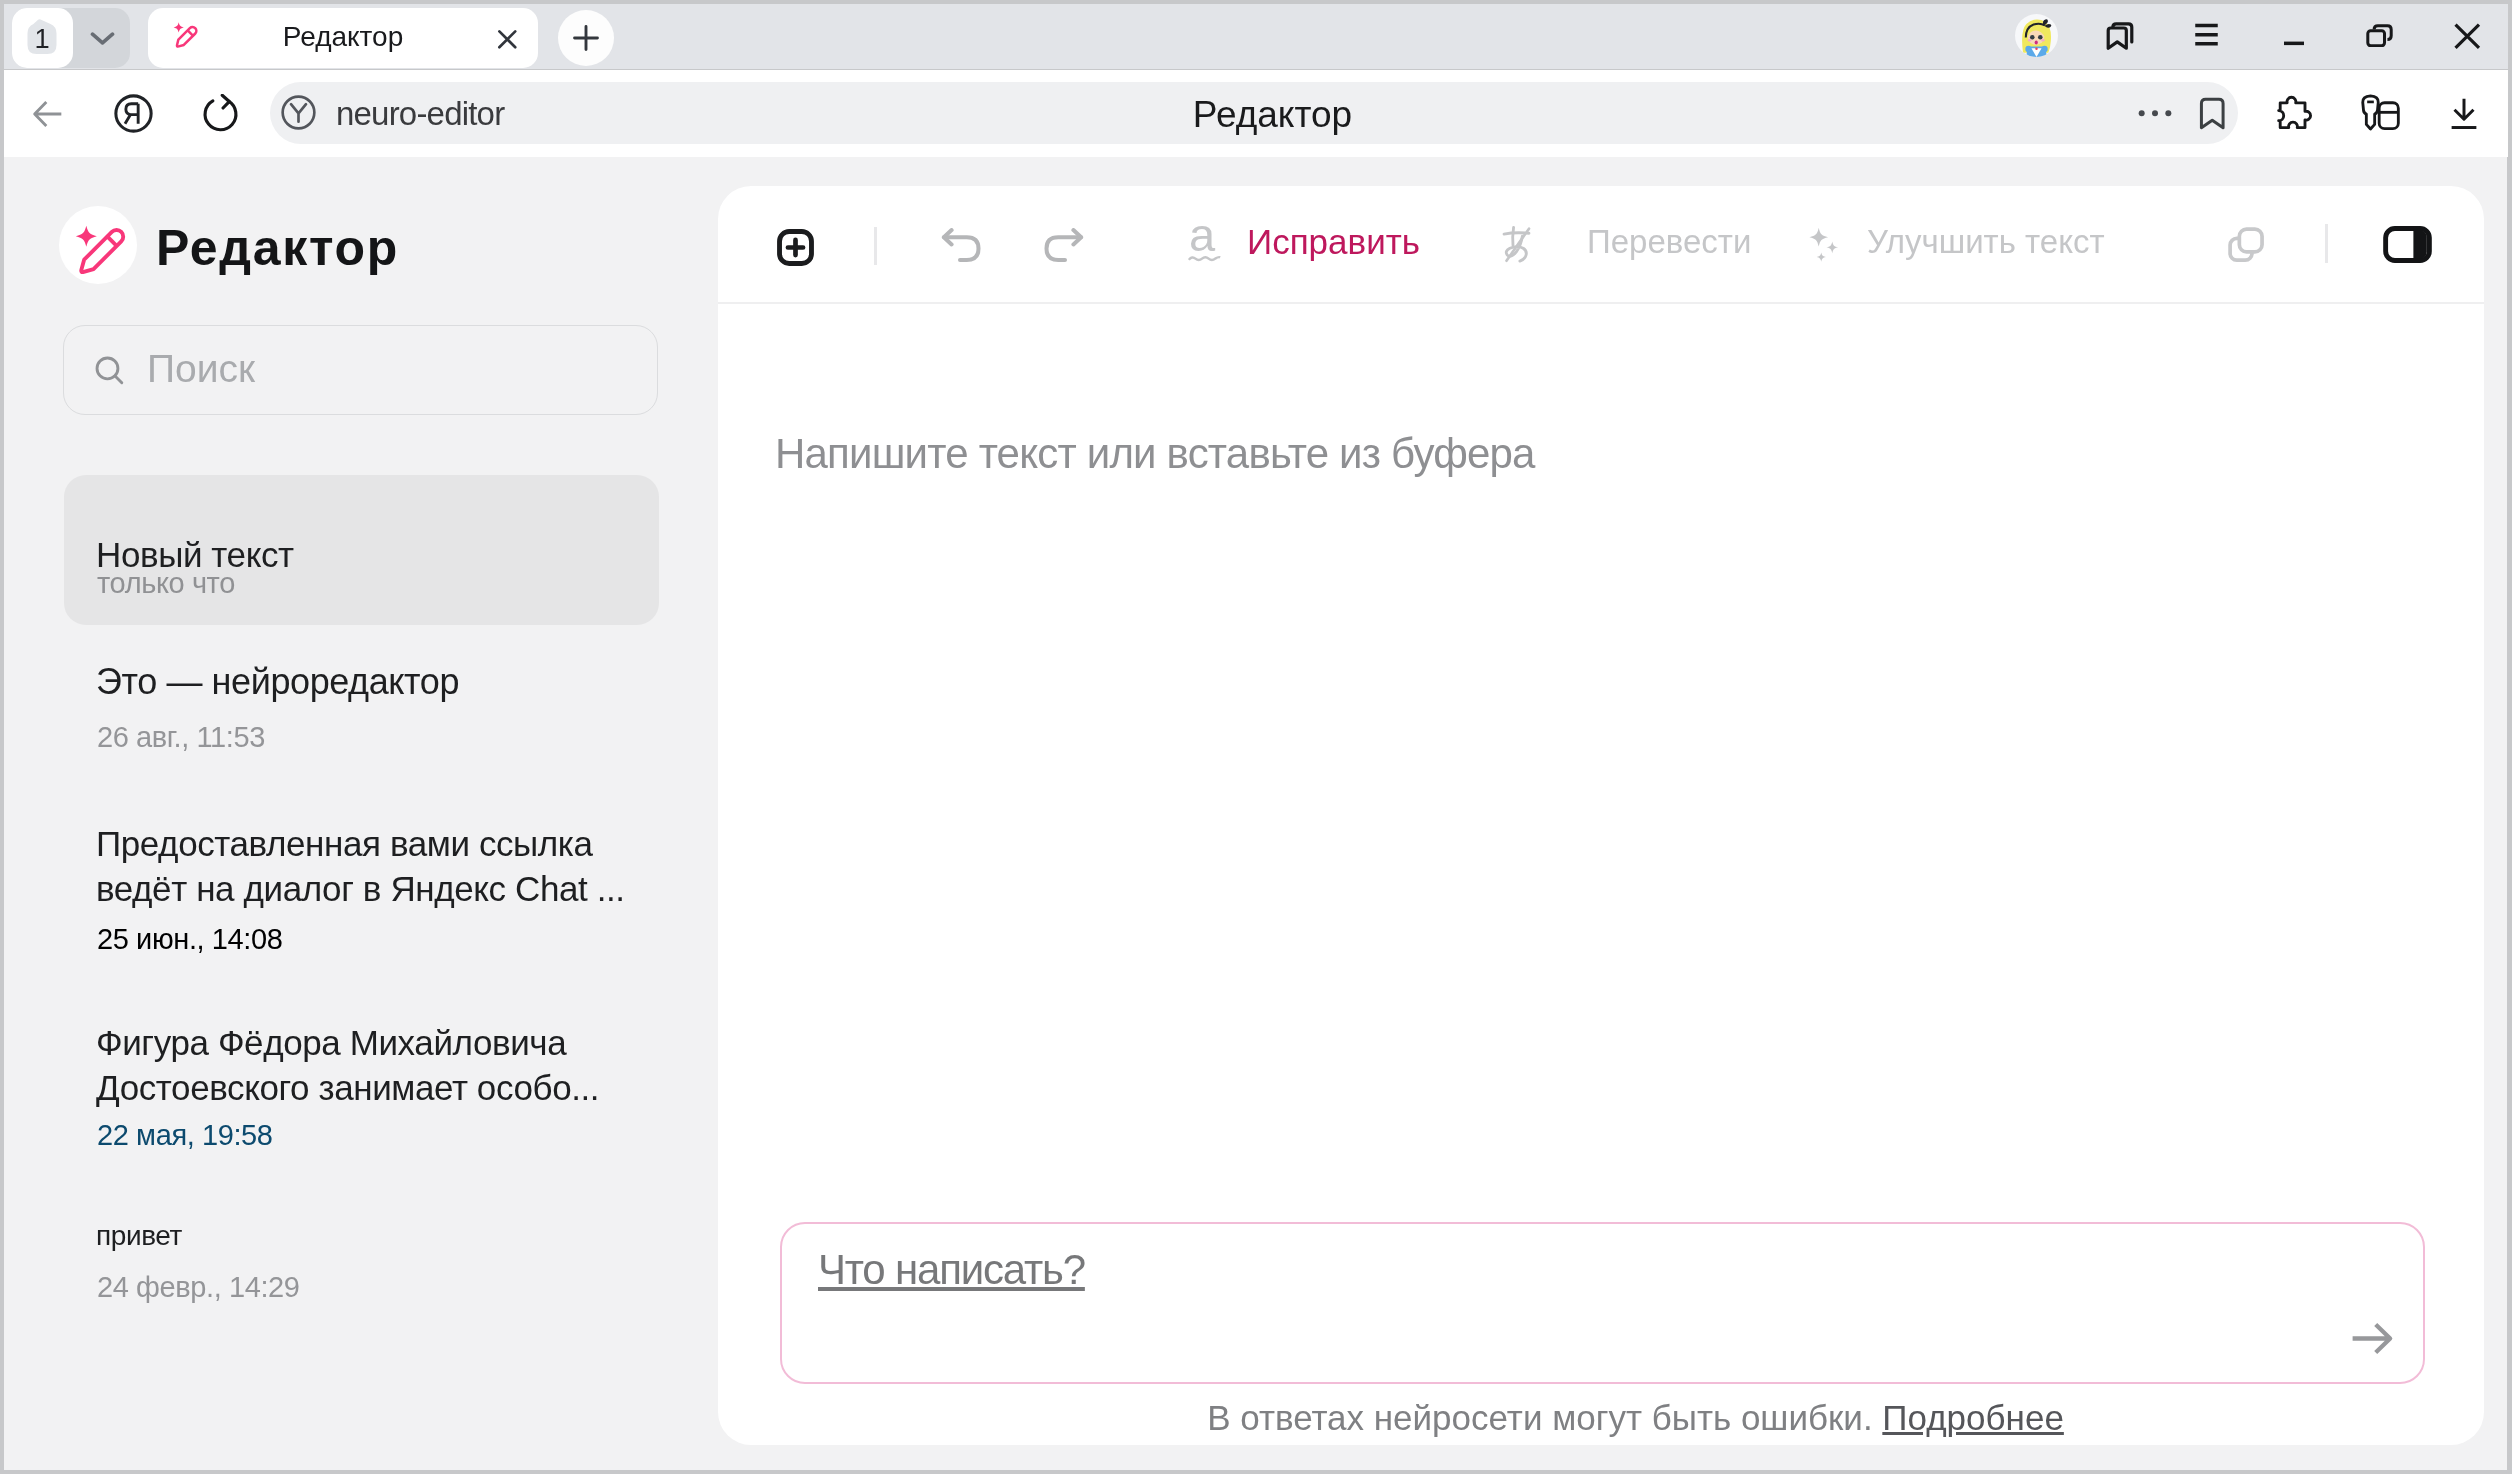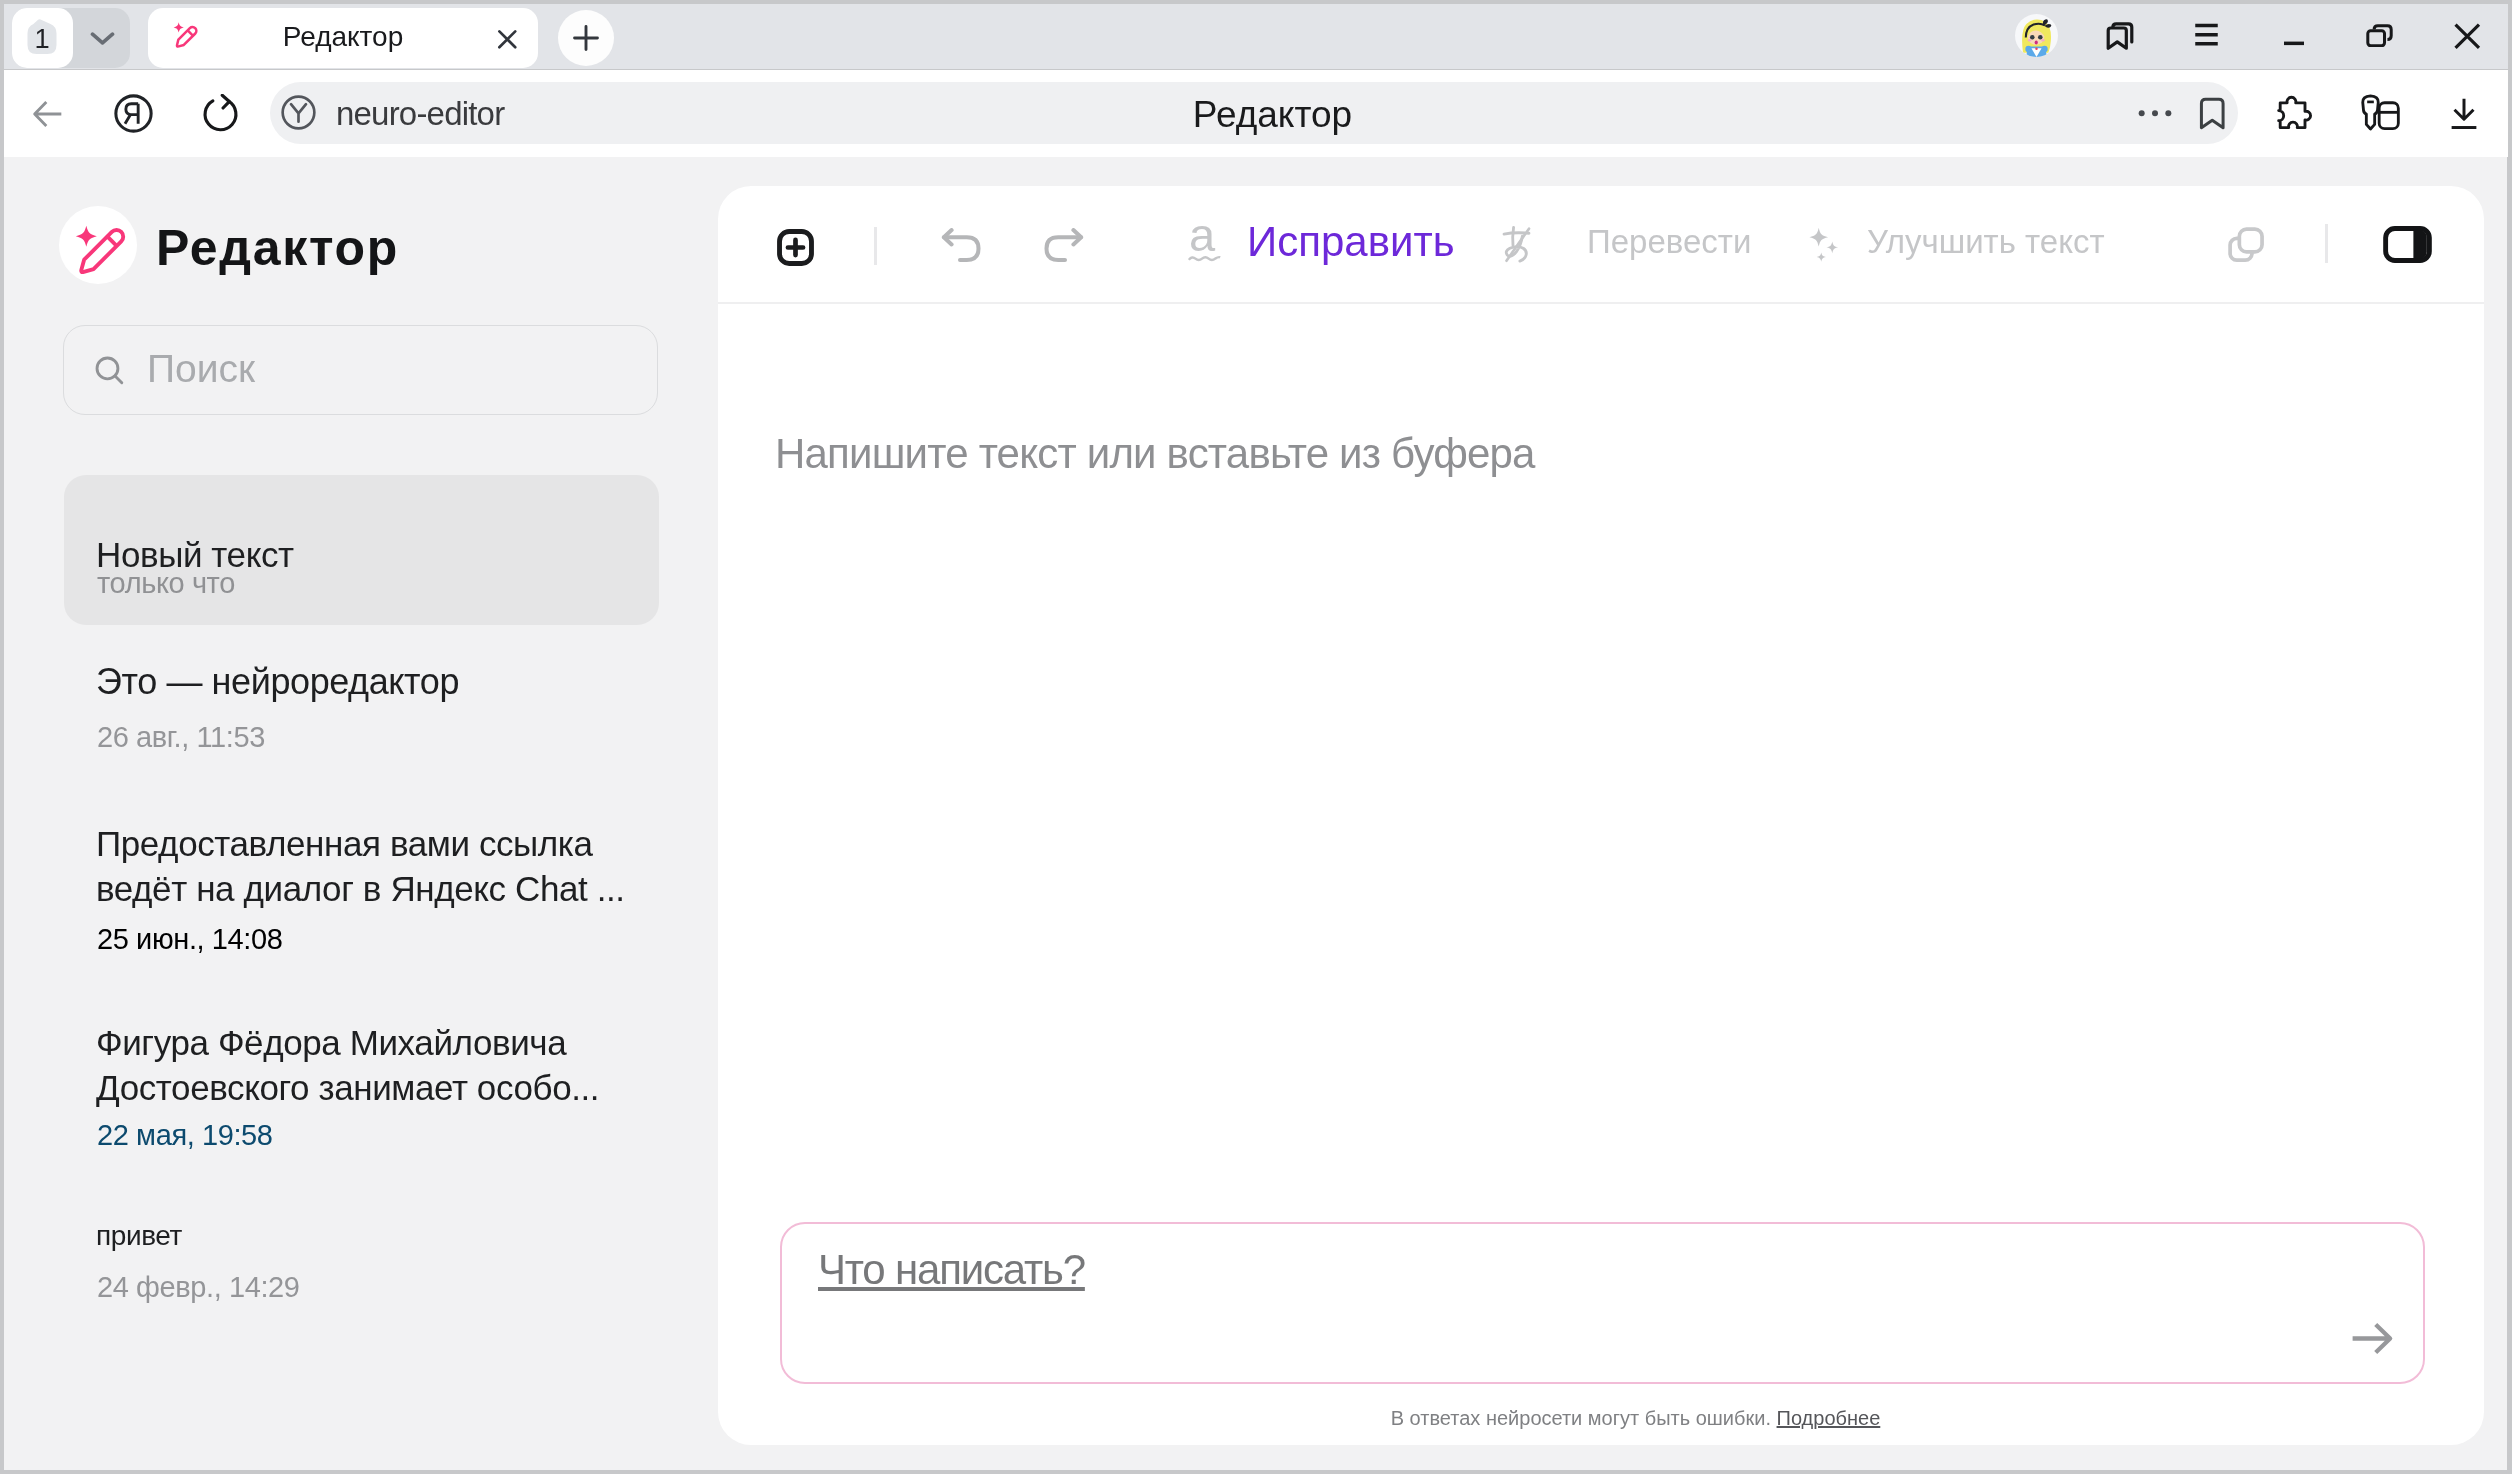--- a/index.html
+++ b/index.html
@@ -203,21 +203,21 @@
 
 <svg class="abs" style="left:1043px;top:228px;" width="44" height="37" viewBox="0 0 52 44">
   <path d="M45 11 H18 Q4 11 4 24.5 Q4 38 18 38 L26 38" fill="none" stroke="#b5b6b8" stroke-width="4.8" stroke-linecap="round"></path>
   <path d="M36 2.5 L45.2 11 L36 19.5" fill="none" stroke="#b5b6b8" stroke-width="4.8" stroke-linecap="round" stroke-linejoin="round"></path>
 </svg>
 
 <div class="abs lbl" style="left:1189px;top:211px;font-size:47px;line-height:47px;color:#c5c6c8;">a</div>
 <svg class="abs" style="left:1188px;top:254px;" width="33" height="8.4" viewBox="0 0 40 10">
   <path d="M1 7 Q5 2 9 5.5 Q13 9 17 5.5 Q21 2 25 5.5 Q29 9 33 5.5 Q37 3 39 4" fill="none" stroke="#c5c6c8" stroke-width="3"></path>
 </svg>
-<div class="abs lbl" style="left:1247px;top:225px;font-size:42px;line-height:33px;color:#6d28d9;">Исправить</div>
+<div class="abs lbl" style="left:1247px;top:225px;font-size:35px;line-height:33px;color:#be185d;">Исправить</div>
 
 <svg class="abs" style="left:1499px;top:225px;" width="35" height="39" viewBox="0 0 42 46">
   <path d="M6 10.5 Q19 8 36 9.5" fill="none" stroke="#c5c6c8" stroke-width="3.4" stroke-linecap="round"></path>
   <path d="M17.5 2.5 Q15.8 14 16.8 24" fill="none" stroke="#c5c6c8" stroke-width="3.4" stroke-linecap="round"></path>
   <path d="M28 13 Q26.5 24 21 31.5 Q14.5 40 9.8 35.5 Q6.5 31 13 27.5 Q22 23.5 29 27.5 Q35 31.5 31.5 38 Q29.5 41.5 25 43" fill="none" stroke="#c5c6c8" stroke-width="3.4" stroke-linecap="round"></path>
   <path d="M36 4 L9 42.5" fill="none" stroke="#c5c6c8" stroke-width="3.2" stroke-linecap="round"></path>
 </svg>
 <div class="abs lbl" style="left:1559px;top:225px;font-size:33px;line-height:33px;color:#c5c6c8;margin-left:28px;">Перевести</div>
 
 <svg class="abs" style="left:1806px;top:227px;" width="39" height="39" viewBox="0 0 46 46">
@@ -242,14 +242,14 @@
 <div class="abs lbl" style="left:775px;top:433px;font-size:42px;line-height:42px;letter-spacing:-0.8px;color:#8e8f92;">Напишите текст или вставьте из буфера</div>
 
 <div class="abs" style="left:718px;top:302px;width:1766px;height:1.7px;background:#efeff0;"></div>
 
 <div class="abs" style="left:780px;top:1222px;width:1645px;height:162px;border:2.5px solid #f2bcd7;border-radius:25px;box-sizing:border-box;"></div>
 <div class="abs lbl" style="left:818px;top:1249px;font-size:42px;line-height:42px;letter-spacing:-1.2px;color:#77787a;text-decoration:underline;">Что написать?</div>
 <svg class="abs" style="left:2350px;top:1322px;" width="44" height="33" viewBox="0 0 52 40">
   <path d="M2.5 20 H48 M30.5 3 L48 20 L30.5 37" fill="none" stroke="#97989b" stroke-width="5.2" stroke-linejoin="round"></path>
 </svg>
 
-<div class="abs lbl" style="left:787px;top:1404px;width:1697px;text-align:center;font-size:20px;line-height:28px;color:#7f8083;">В ответах нейросети могут быть ошибки. <span style="color:#55565a;text-decoration:underline;">Подробнее</span></div>
+<div class="abs lbl" style="left:787px;top:1404px;width:1697px;text-align:center;font-size:35px;line-height:28px;color:#7f8083;">В ответах нейросети могут быть ошибки. <span style="color:#55565a;text-decoration:underline;">Подробнее</span></div>
 
 
 </body></html>

